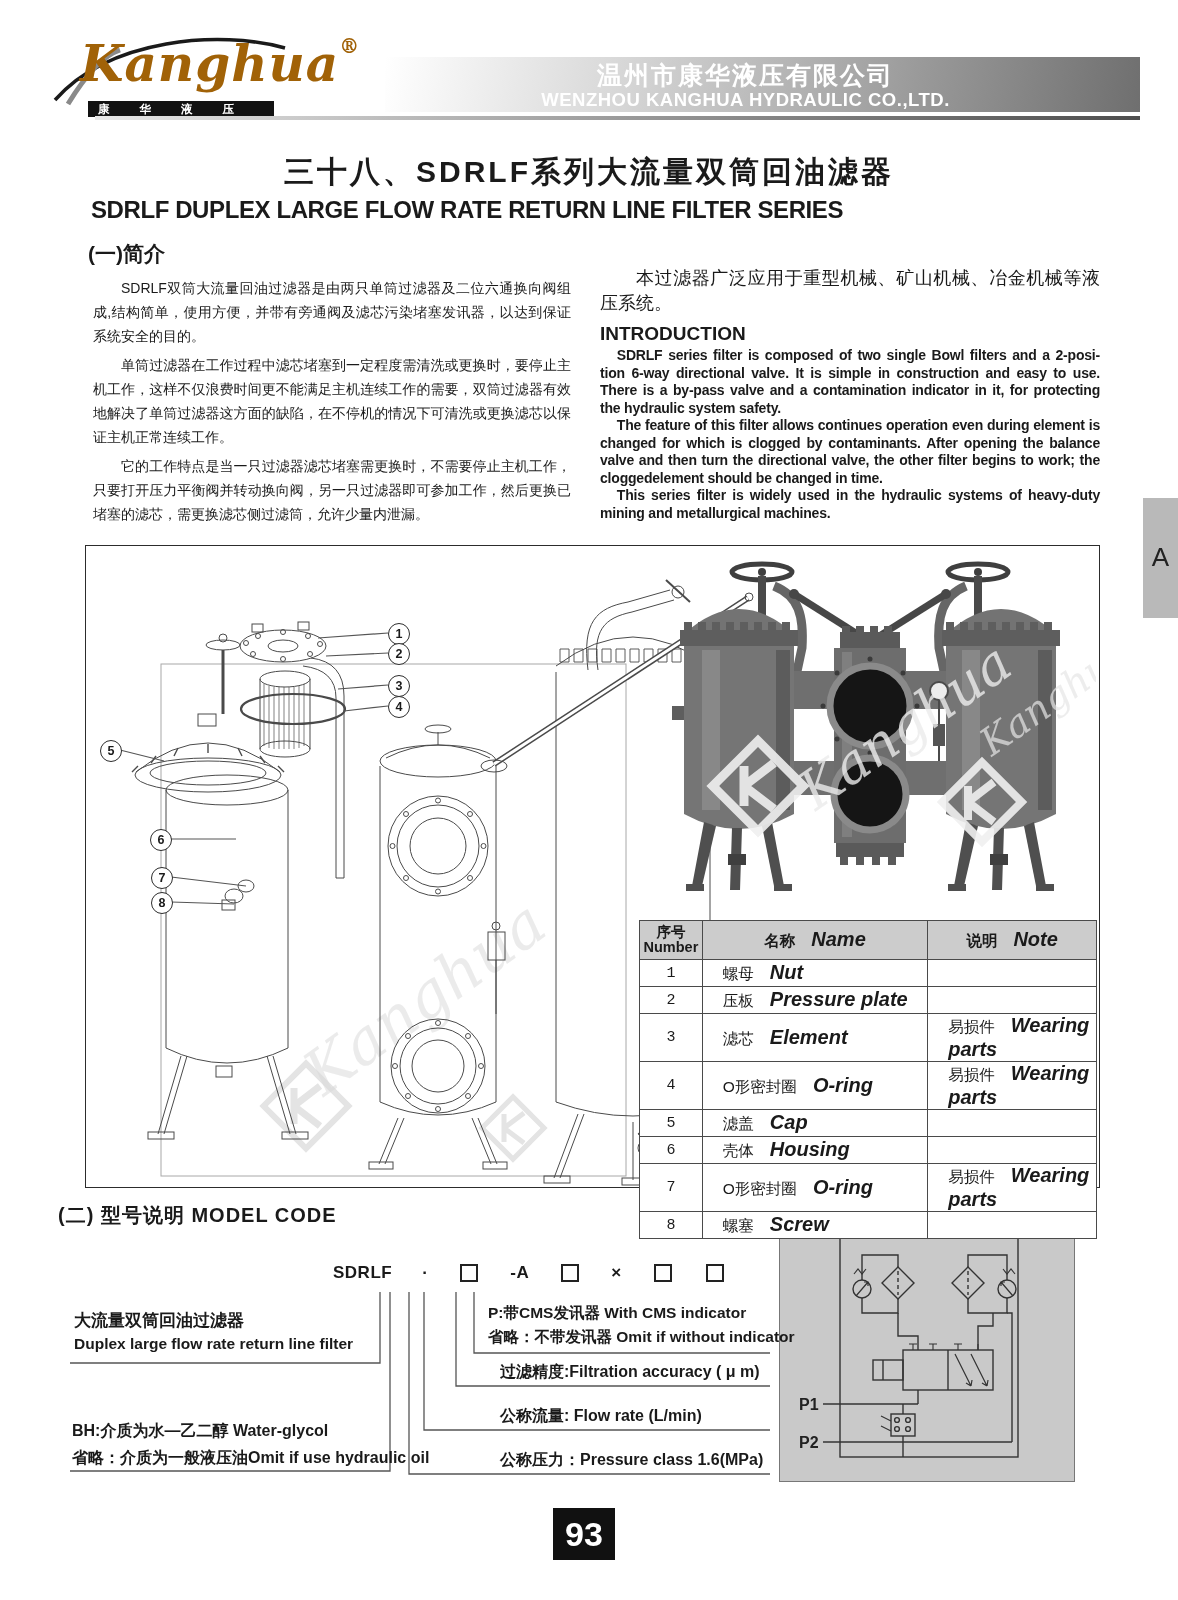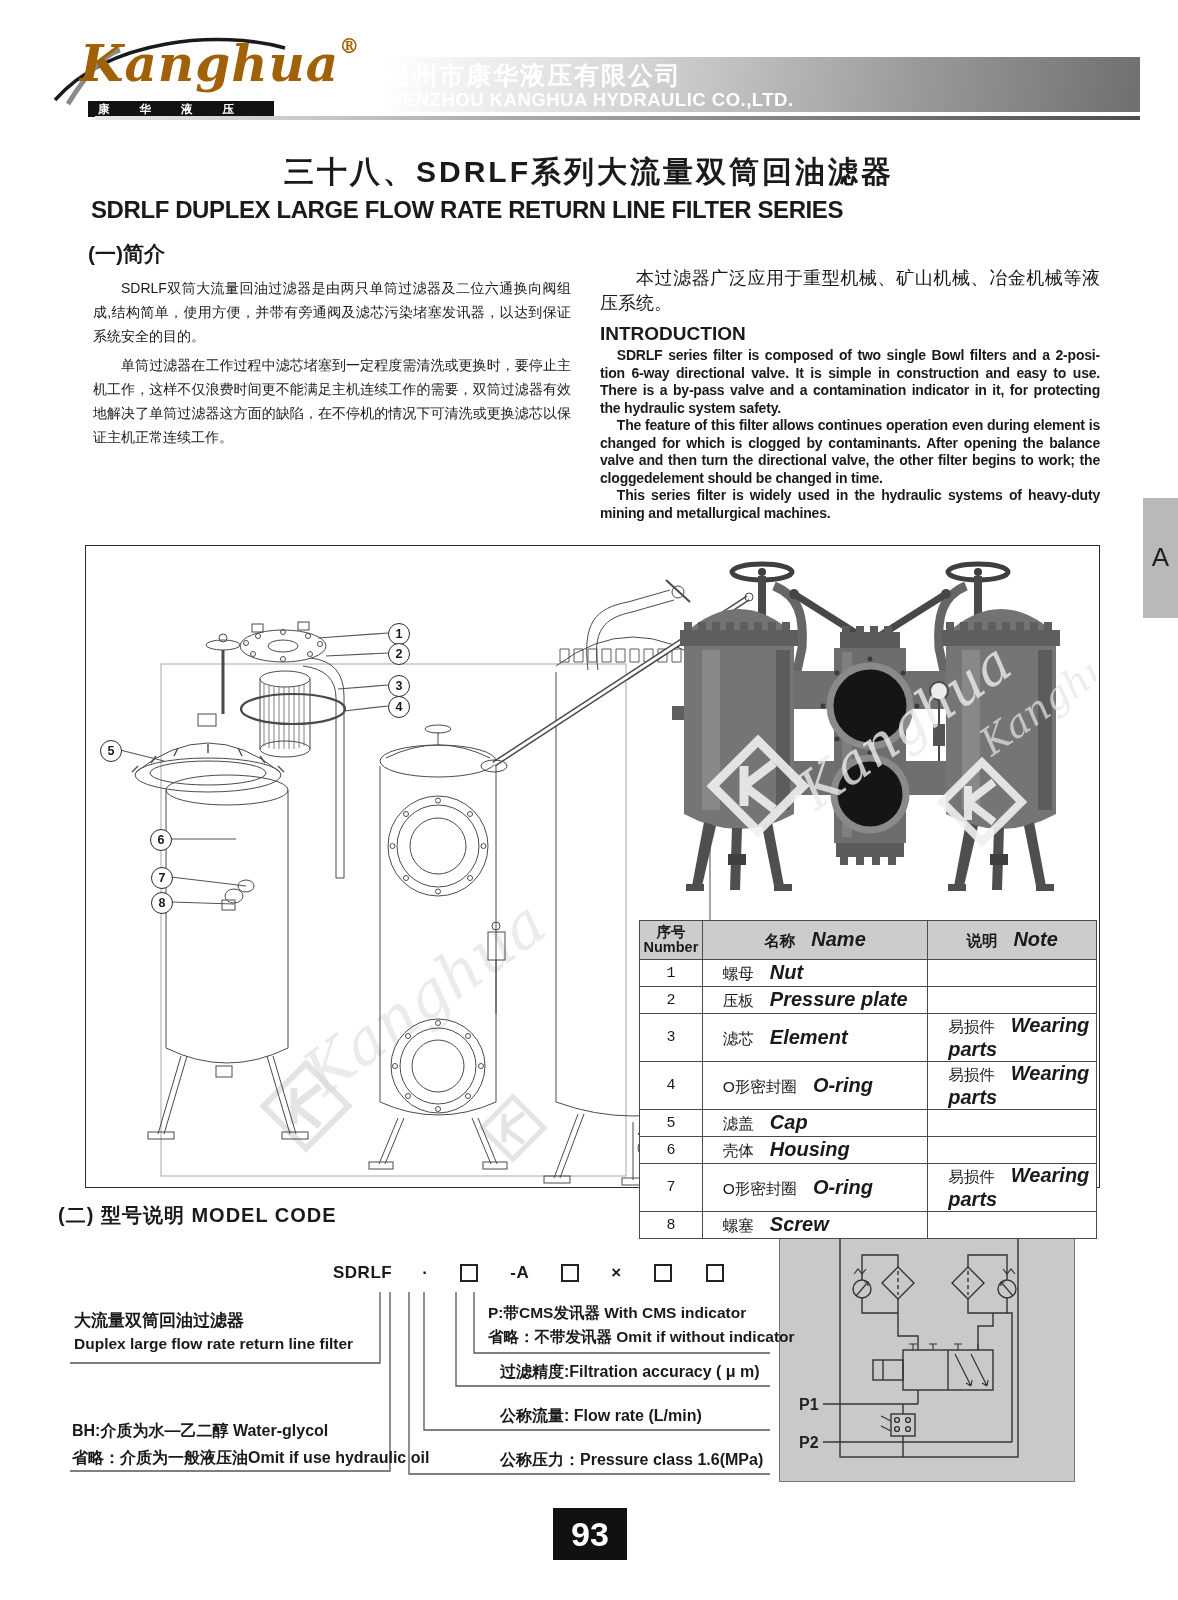--- a/index.html
+++ b/index.html
@@ -8,21 +8,21 @@
   .abs{position:absolute;}
   
   .logo-script{position:absolute;left:60px;top:34px;font-family:"DejaVu Serif",serif;
        font-style:italic;font-weight:bold;font-size:50px;color:#a16207;letter-spacing:1px;margin-left:20px;}
   .logo-script sup{font-size:20px;font-style:normal;vertical-align:28px;}
   .logo-bar{position:absolute;left:88px;top:101px;width:186px;height:16px;background:#121212;
        color:#fff;font-size:11.5px;font-weight:bold;letter-spacing:30px;padding-left:10px;
        line-height:16px;box-sizing:border-box;overflow:hidden;}
   .band{position:absolute;left:385px;top:57px;width:755px;height:55px;
        background:linear-gradient(100deg,#ffffff 0%,#d9d9d9 30%,#9a9a9a 70%,#6f6f6f 100%);
-       text-align:left;padding:4px 34px 0 0;box-sizing:border-box;color:#ffffff;}
+       text-align:center;padding:4px 34px 0 0;box-sizing:border-box;color:#ffffff;}
   .band .cn{font-size:25px;font-weight:bold;letter-spacing:2px;line-height:28px;display:block;}
   .band .en{font-size:18.5px;font-weight:bold;line-height:22px;display:block;letter-spacing:0.5px;}
   .band-rule{position:absolute;left:95px;top:116px;width:1045px;height:4px;
        background:linear-gradient(to right,#e8e8e8,#4e4e4e);}
   
   .title-cn{position:absolute;left:0;top:152px;width:1178px;text-align:center;
        font-size:30px;font-weight:bold;letter-spacing:3px;}
   .title-en{position:absolute;left:0;top:196px;width:934px;text-align:center;
        font-size:24px;font-weight:bold;letter-spacing:-0.4px;}
   
@@ -64,21 +64,21 @@
   .mc-label .l1{display:block;}
   .lbl-product{left:74px;top:1308px;}
   .lbl-product .l1{font-size:17px;font-weight:600;line-height:25px;}
   .lbl-product .l2{display:block;font-size:15.5px;line-height:22px;}
   .lbl-medium{left:72px;top:1417px;font-size:16px;line-height:27px;}
   .lbl-indicator{left:488px;top:1301px;font-size:15.5px;line-height:24px;}
   .lbl-accuracy{left:500px;top:1362px;font-size:16px;}
   .lbl-flow{left:500px;top:1406px;font-size:16px;}
   .lbl-pressure{left:500px;top:1450px;font-size:16px;}
   
-  .page-num{position:absolute;left:553px;top:1508px;width:74px;height:52px;background:#111111;
+  .page-num{position:absolute;left:553px;top:1508px;width:62px;height:52px;background:#111111;
        color:#ffffff;font-size:34px;font-weight:bold;text-align:center;line-height:52px;}
   .side-tab{position:absolute;left:1143px;top:498px;width:35px;height:120px;background:#b9b9b9;
        text-align:center;color:#222;font-size:26px;padding-top:44px;box-sizing:border-box;}
 </style>
 </head>
 <body>
 
 <div>
   <svg class="abs" style="left:50px;top:28px;" width="300" height="80" viewBox="0 0 300 80">
     <path d="M5,72 C60,10 170,2 235,20" stroke="#1a1a1a" stroke-width="3.5" fill="none"></path>
@@ -93,20 +93,21 @@
   <div class="band-rule"></div>
 </div>
 
 <div class="title-cn">三十八、SDRLF系列大流量双筒回油滤器</div>
 <div class="title-en">SDRLF DUPLEX LARGE FLOW RATE RETURN LINE FILTER SERIES</div>
 
 <div class="intro-left">
   <h3>(一)简介</h3>
   <p>SDRLF双筒大流量回油过滤器是由两只单筒过滤器及二位六通换向阀组成,结构简单，使用方便，并带有旁通阀及滤芯污染堵塞发讯器，以达到保证系统安全的目的。</p>
   <p>单筒过滤器在工作过程中滤芯堵塞到一定程度需清洗或更换时，要停止主机工作，这样不仅浪费时间更不能满足主机连续工作的需要，双筒过滤器有效地解决了单筒过滤器这方面的缺陷，在不停机的情况下可清洗或更换滤芯以保证主机正常连续工作。</p>
+  <p>它的工作特点是当一只过滤器滤芯堵塞需更换时，不需要停止主机工作，只要打开压力平衡阀并转动换向阀，另一只过滤器即可参加工作，然后更换已堵塞的滤芯，需更换滤芯侧过滤筒，允许少量内泄漏。</p>
 </div>
 <div class="intro-right">
   <p class="cnp">本过滤器广泛应用于重型机械、矿山机械、冶金机械等液压系统。</p>
   <h3>INTRODUCTION</h3>
   <p class="enp">SDRLF series filter is composed of two single Bowl filters and a 2-posi-tion 6-way directional valve. It is simple in construction and easy to use. There is a by-pass valve and a contamination indicator in it, for protecting the hydraulic system safety.</p>
   <p class="enp">The feature of this filter allows continues operation even during element is changed for which is clogged by contaminants. After opening the balance valve and then turn the directional valve, the other filter begins to work; the cloggedelement should be changed in time.</p>
   <p class="enp">This series filter is widely used in the hydraulic systems of heavy-duty mining and metallurgical machines.</p>
 </div>
 
 <div class="figure">

